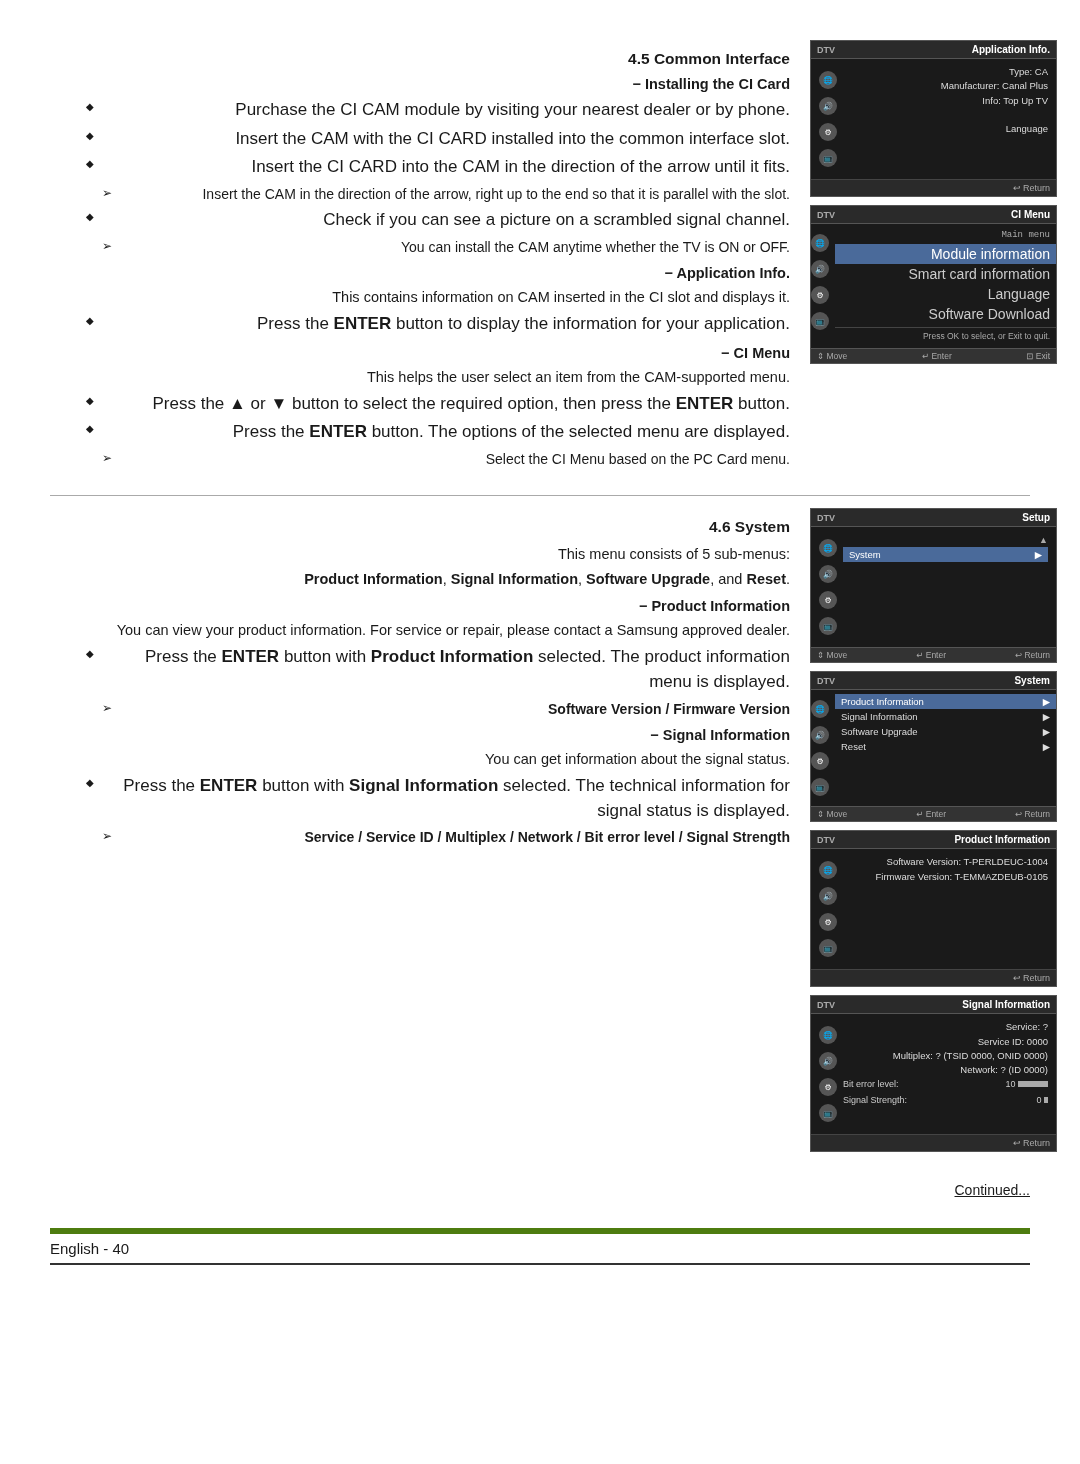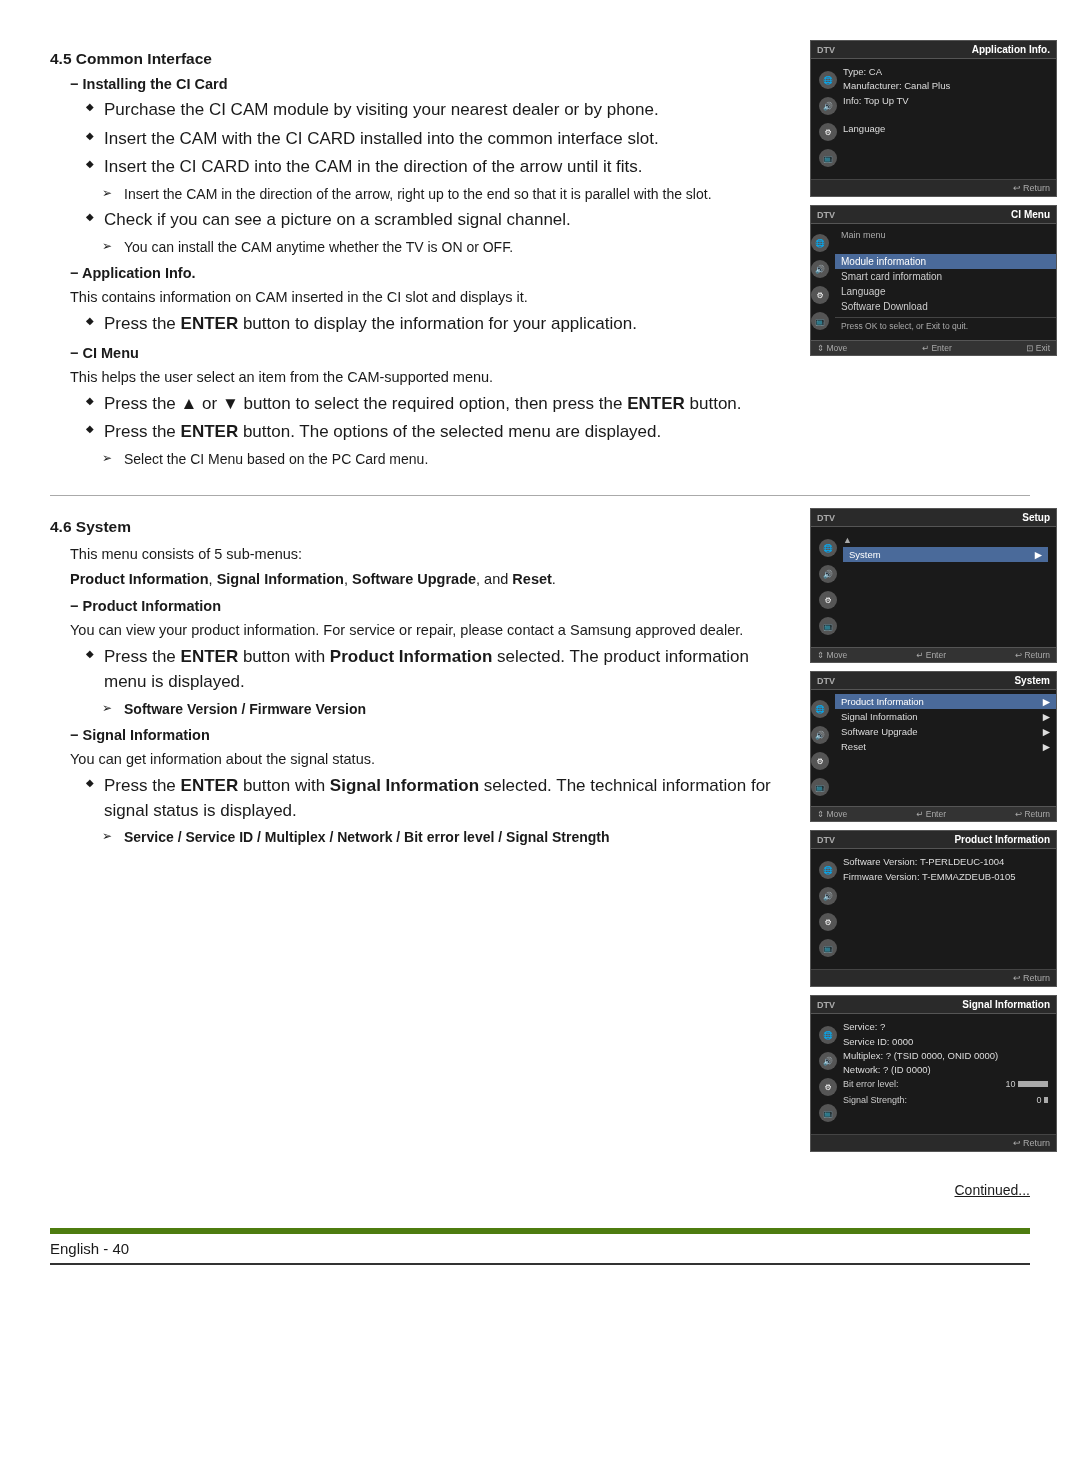--- a/index.html
+++ b/index.html
@@ -94,20 +94,21 @@
 
     b, strong {
       font-weight: bold;
     }
 
     
     .two-col {
       display: flex;
       gap: 20px;
       margin-bottom: 10px;
+      text-align: right;
     }
 
     .two-col .text-col {
       flex: 1;
     }
 
     .two-col .screen-col {
       width: 220px;
       flex-shrink: 0;
       display: flex;
@@ -188,32 +189,33 @@
     .screen-text-block {
       flex: 1;
       font-size: 9.5px;
       line-height: 1.5;
       color: #ddd;
     }
 
     
     .ci-menu-item {
       padding: 2px 6px;
-      font-size: 10px;
+      font-size: 14px;
       color: #ccc;
     }
     .ci-menu-item.highlighted {
       background: #4a6a9a;
       color: #fff;
     }
     .ci-menu-section {
       font-size: 9px;
       color: #aaa;
       padding: 2px 6px;
-      margin-bottom: 12px;
+      margin-bottom: 2px;
+      font-family: Liberation Mono, monospace;
     }
 
     
     .sys-menu-item {
       display: flex;
       justify-content: space-between;
       align-items: center;
       padding: 2px 6px;
       font-size: 9.5px;
       color: #ddd;

